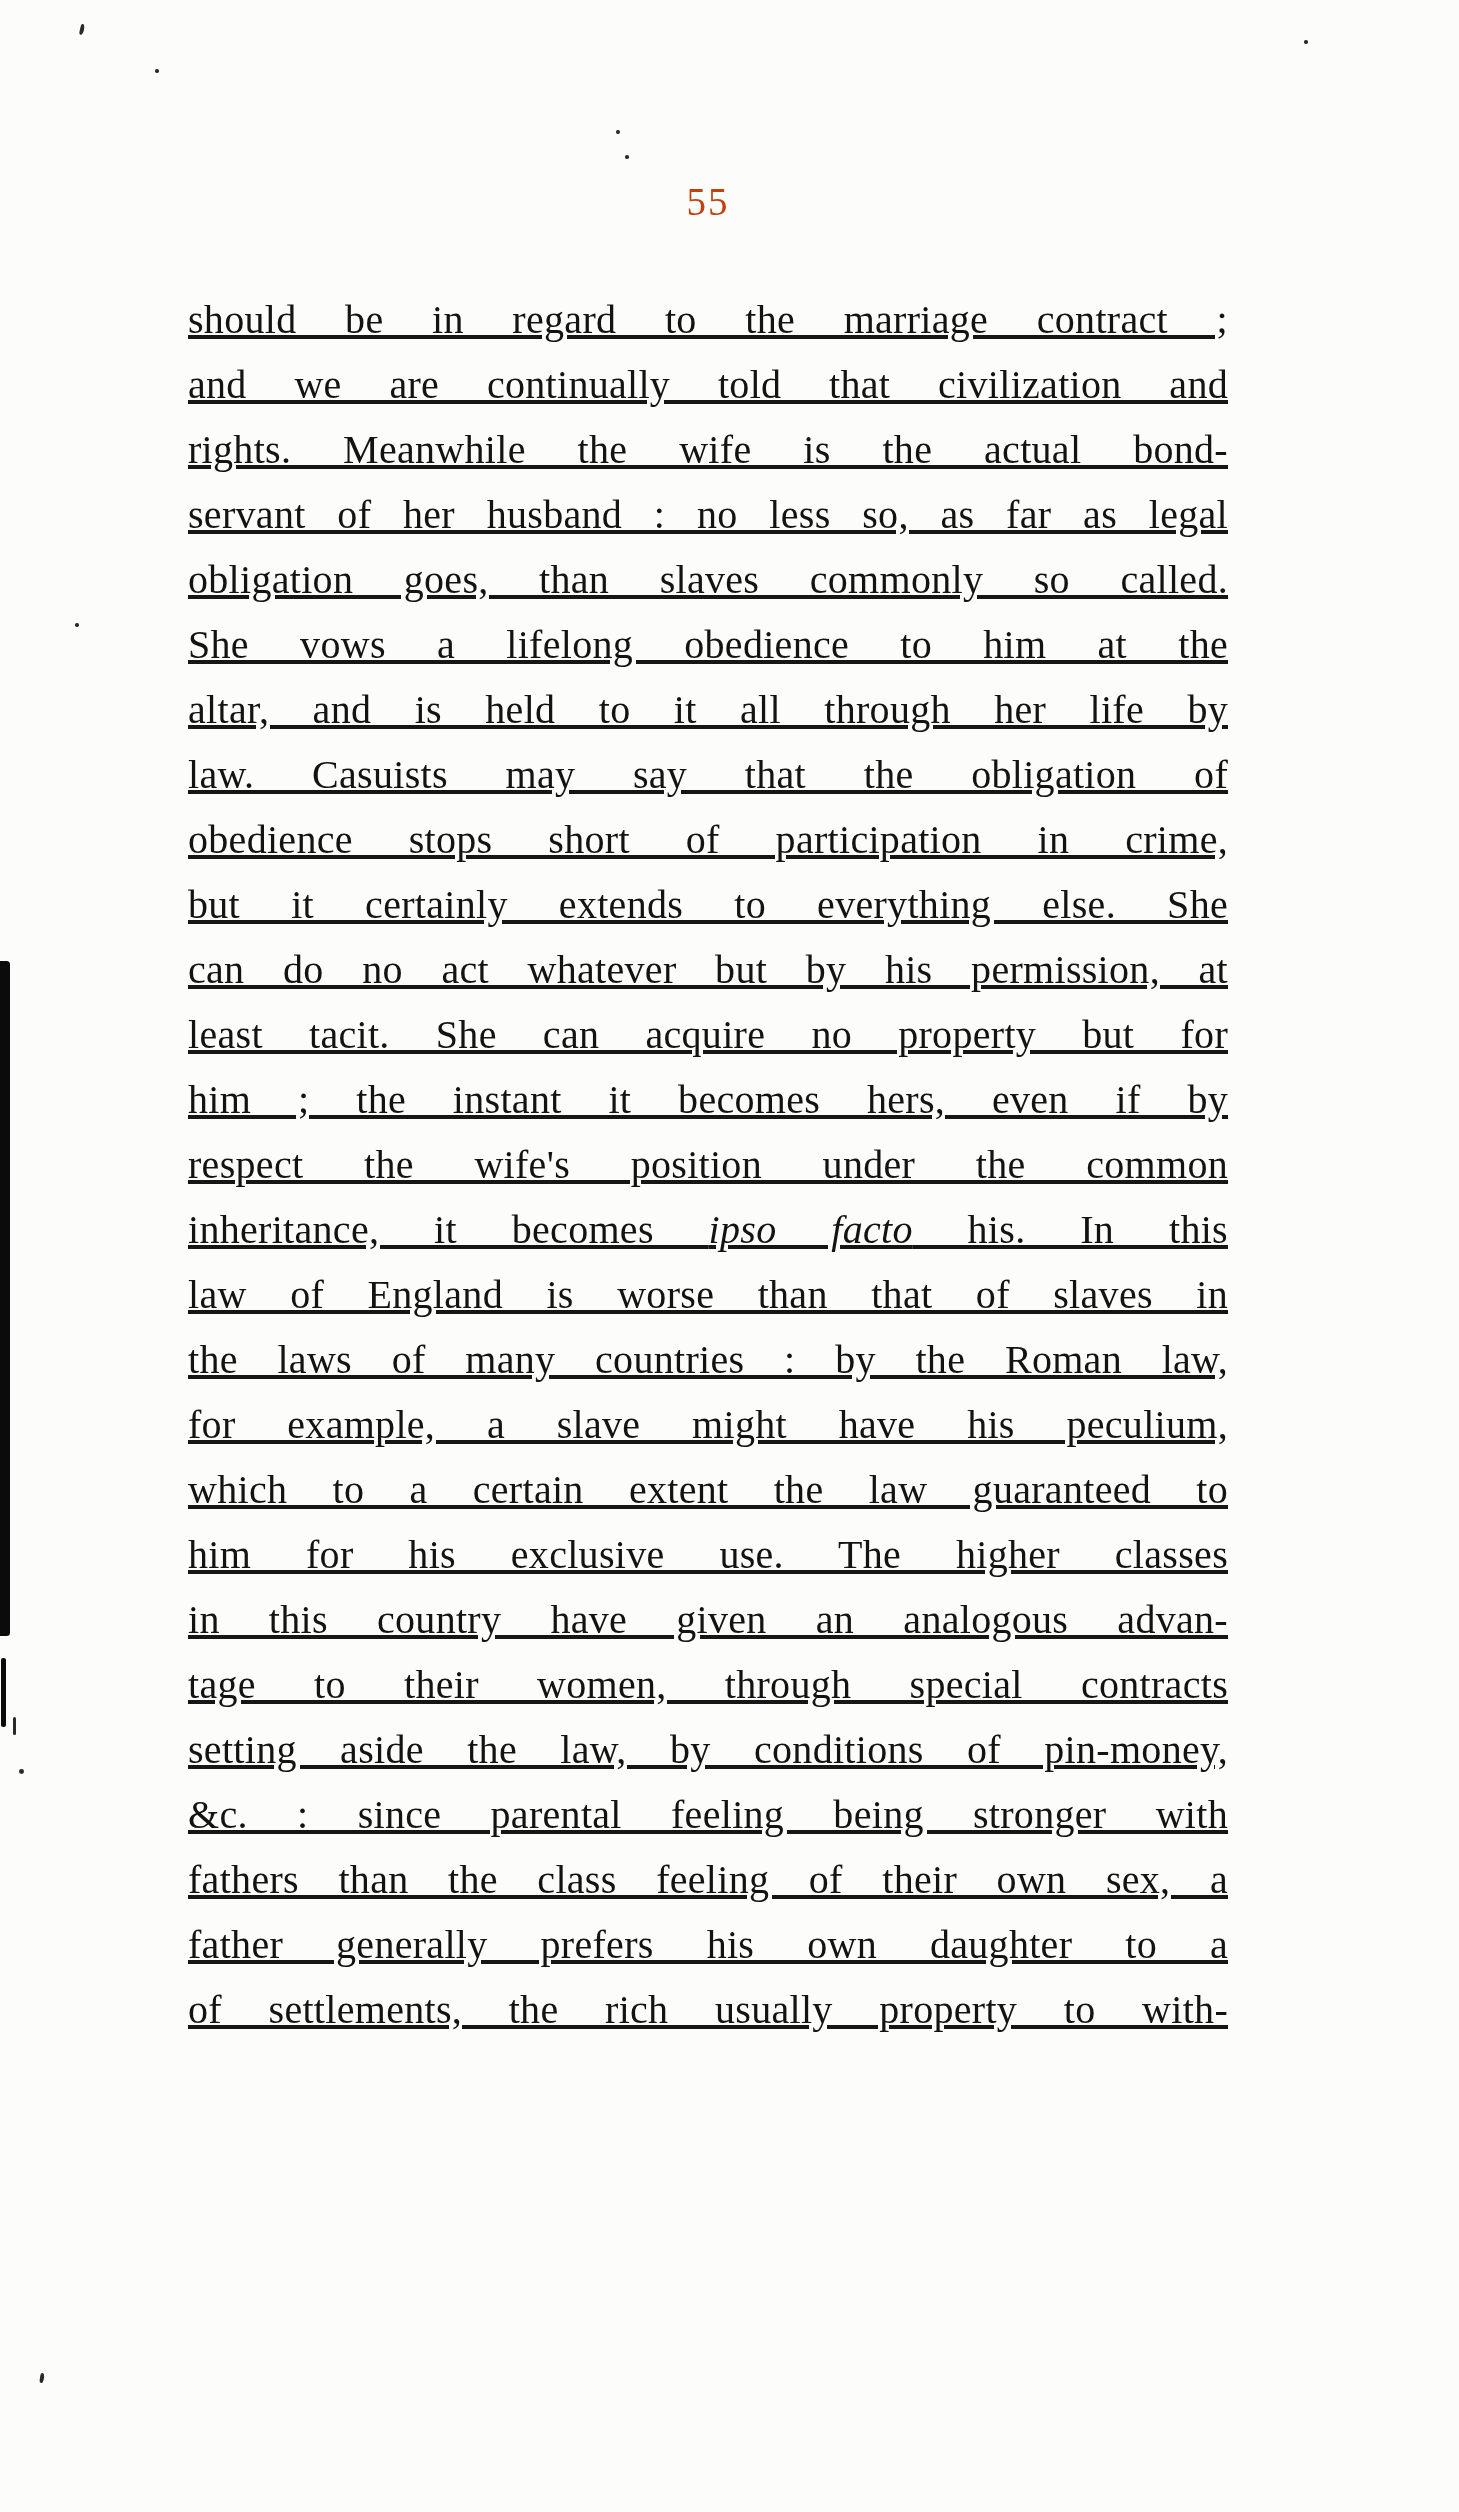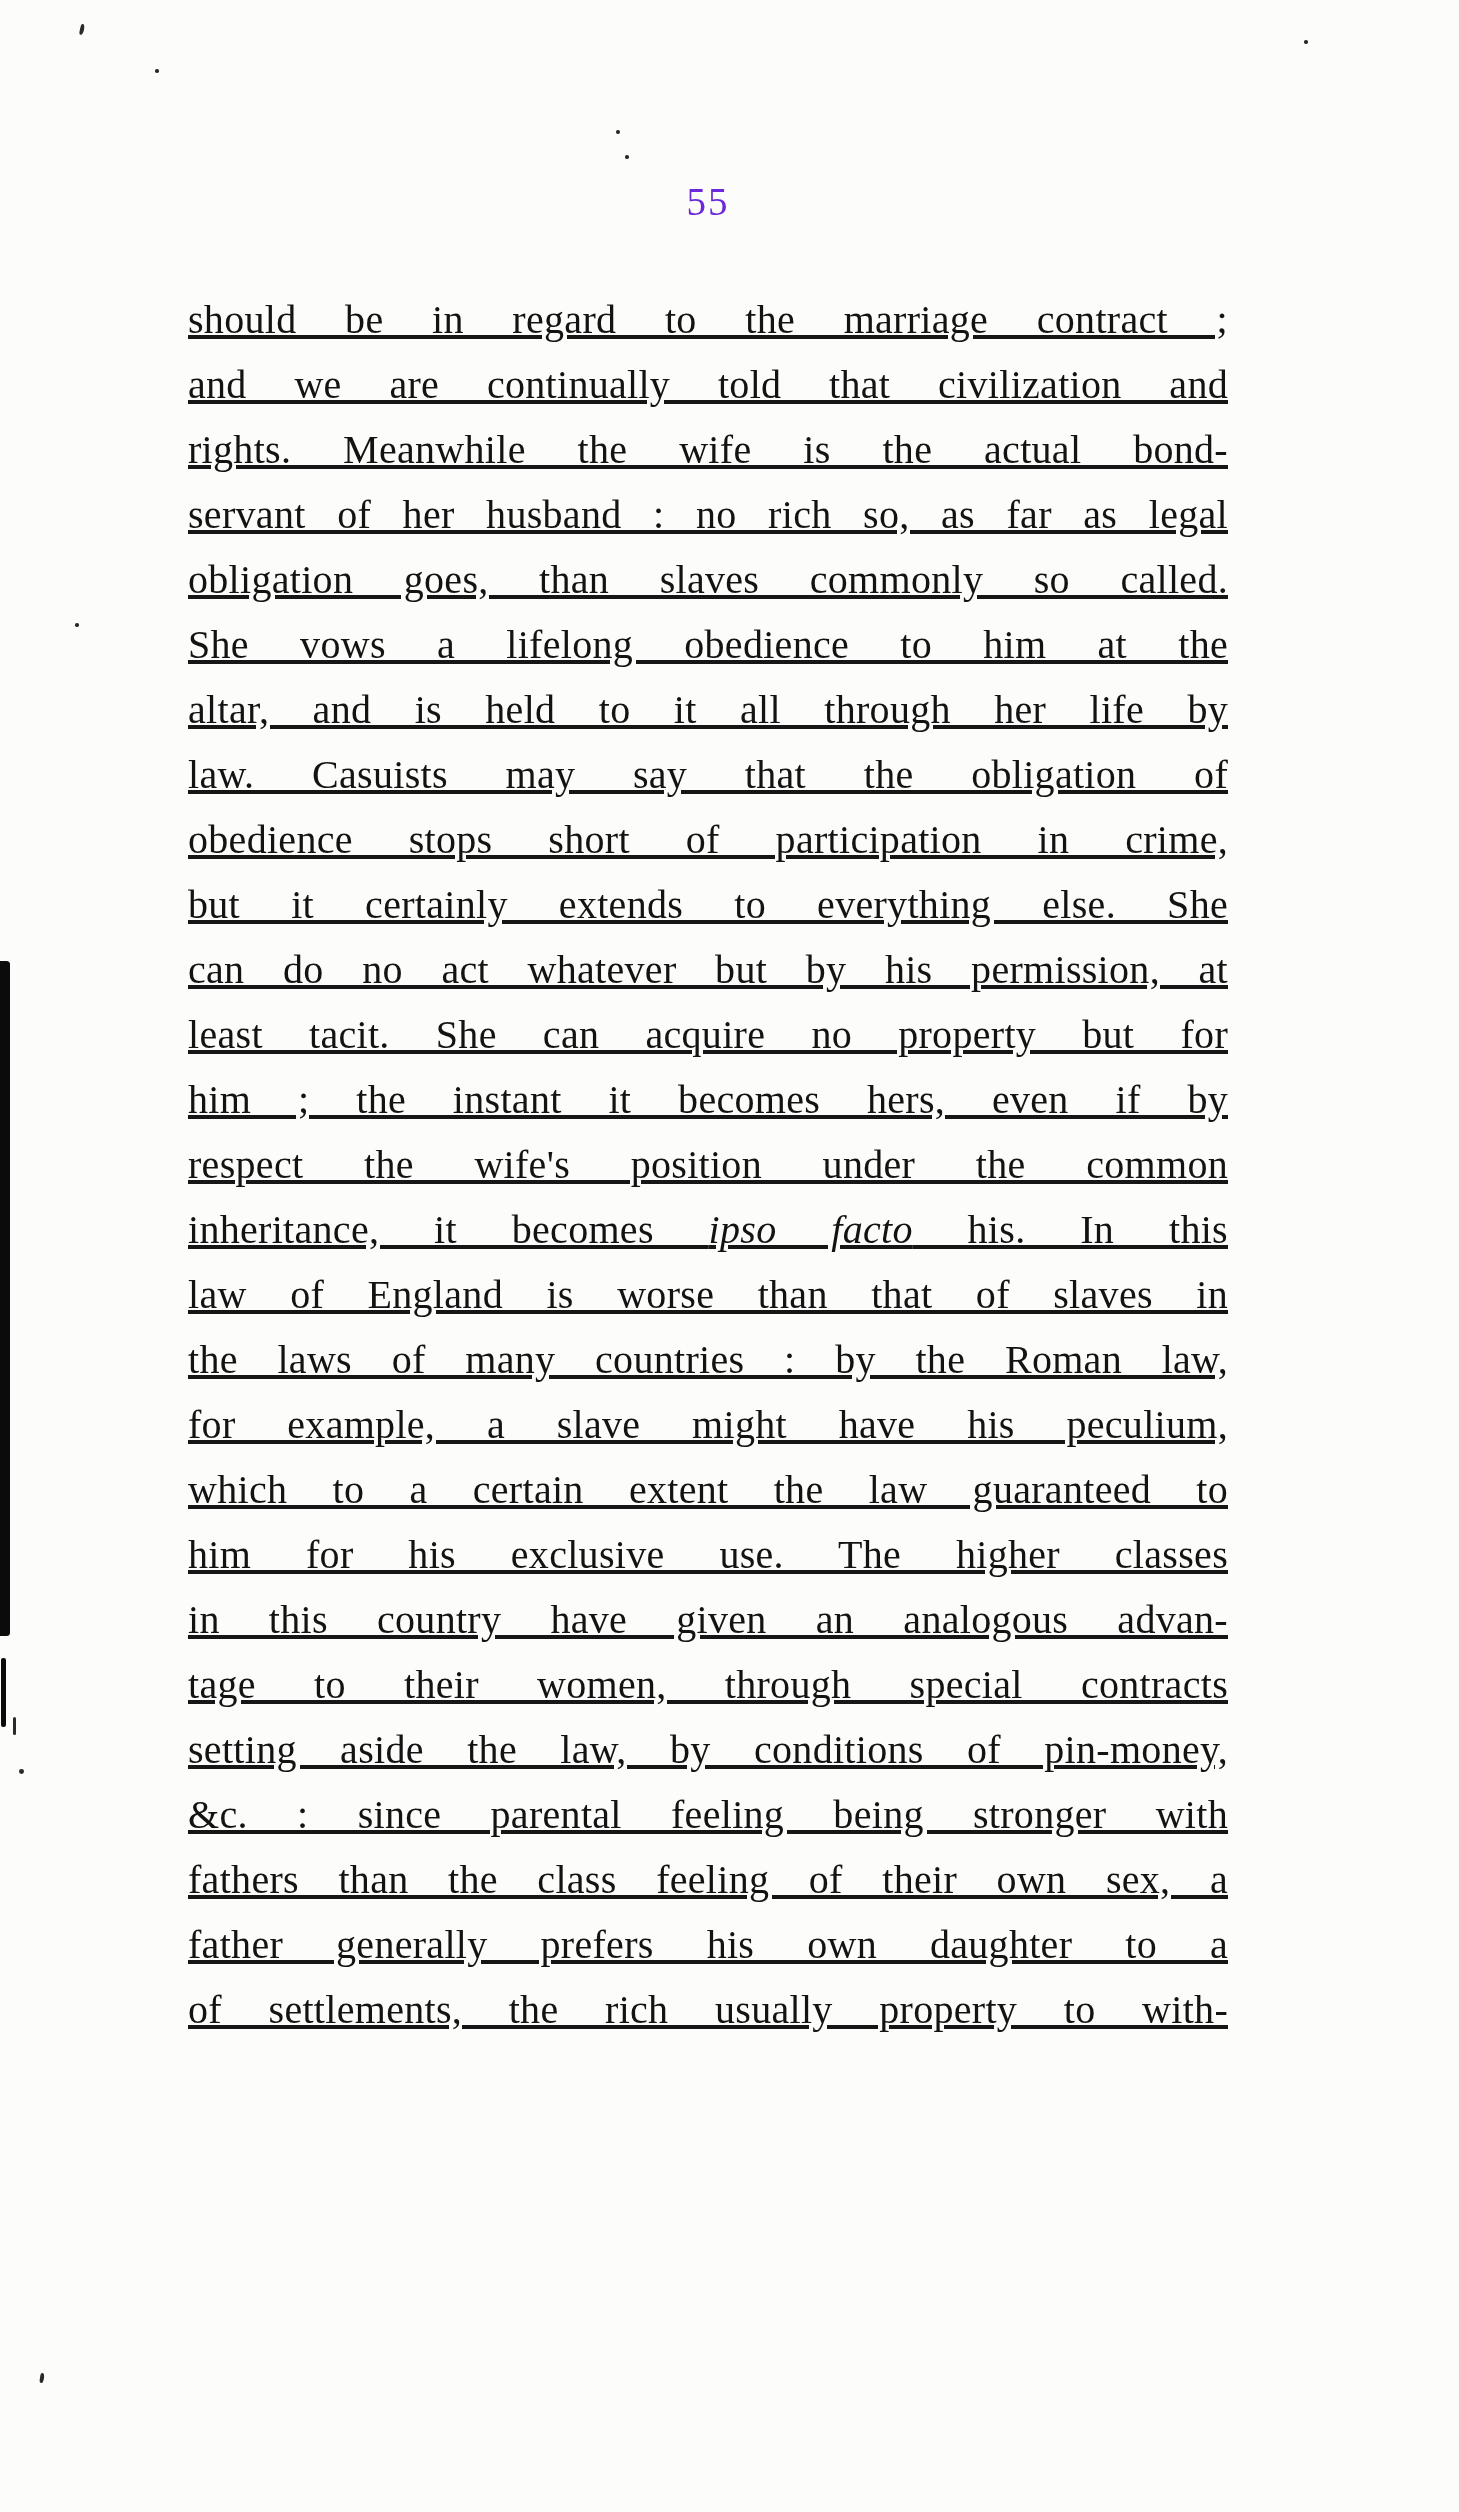--- a/index.html
+++ b/index.html
@@ -18,21 +18,21 @@
     color: #161616;
   }
   .page-number {
     position: absolute;
     top: 179px;
     left: 188px;
     width: 1040px;
     text-align: center;
     font-size: 39px;
     letter-spacing: 2.1px;
-    color: #6d28d9;
+    color: #c2410c;
   }
   .text-block {
     position: absolute;
     top: 287px;
     left: 188px;
     width: 1040px;
     text-decoration: underline;
   }
   .text-line {
     font-size: 40px;
@@ -83,21 +83,21 @@
 <body>
 
 <div class="page">
 
   <div class="page-number">55</div>
 
   <div class="text-block">
       <div class="text-line"><span>should be in regard to the marriage contract ;</span></div>
       <div class="text-line"><span>and we are continually told that civilization and</span></div>
       <div class="text-line"><span>rights.  Meanwhile the wife is the actual bond-</span></div>
-      <div class="text-line"><span>servant of her husband : no rich so, as far as legal</span></div>
+      <div class="text-line"><span>servant of her husband : no less so, as far as legal</span></div>
       <div class="text-line"><span>obligation goes, than slaves commonly so called.</span></div>
       <div class="text-line"><span>She vows a lifelong obedience to him at the</span></div>
       <div class="text-line"><span>altar, and is held to it all through her life by</span></div>
       <div class="text-line"><span>law.  Casuists may say that the obligation of</span></div>
       <div class="text-line"><span>obedience stops short of participation in crime,</span></div>
       <div class="text-line"><span>but it certainly extends to everything else.  She</span></div>
       <div class="text-line"><span>can do no act whatever but by his permission, at</span></div>
       <div class="text-line"><span>least tacit.  She can acquire no property but for</span></div>
       <div class="text-line"><span>him ; the instant it becomes hers, even if by</span></div>
       <div class="text-line"><span>respect the wife's position under the common</span></div>

